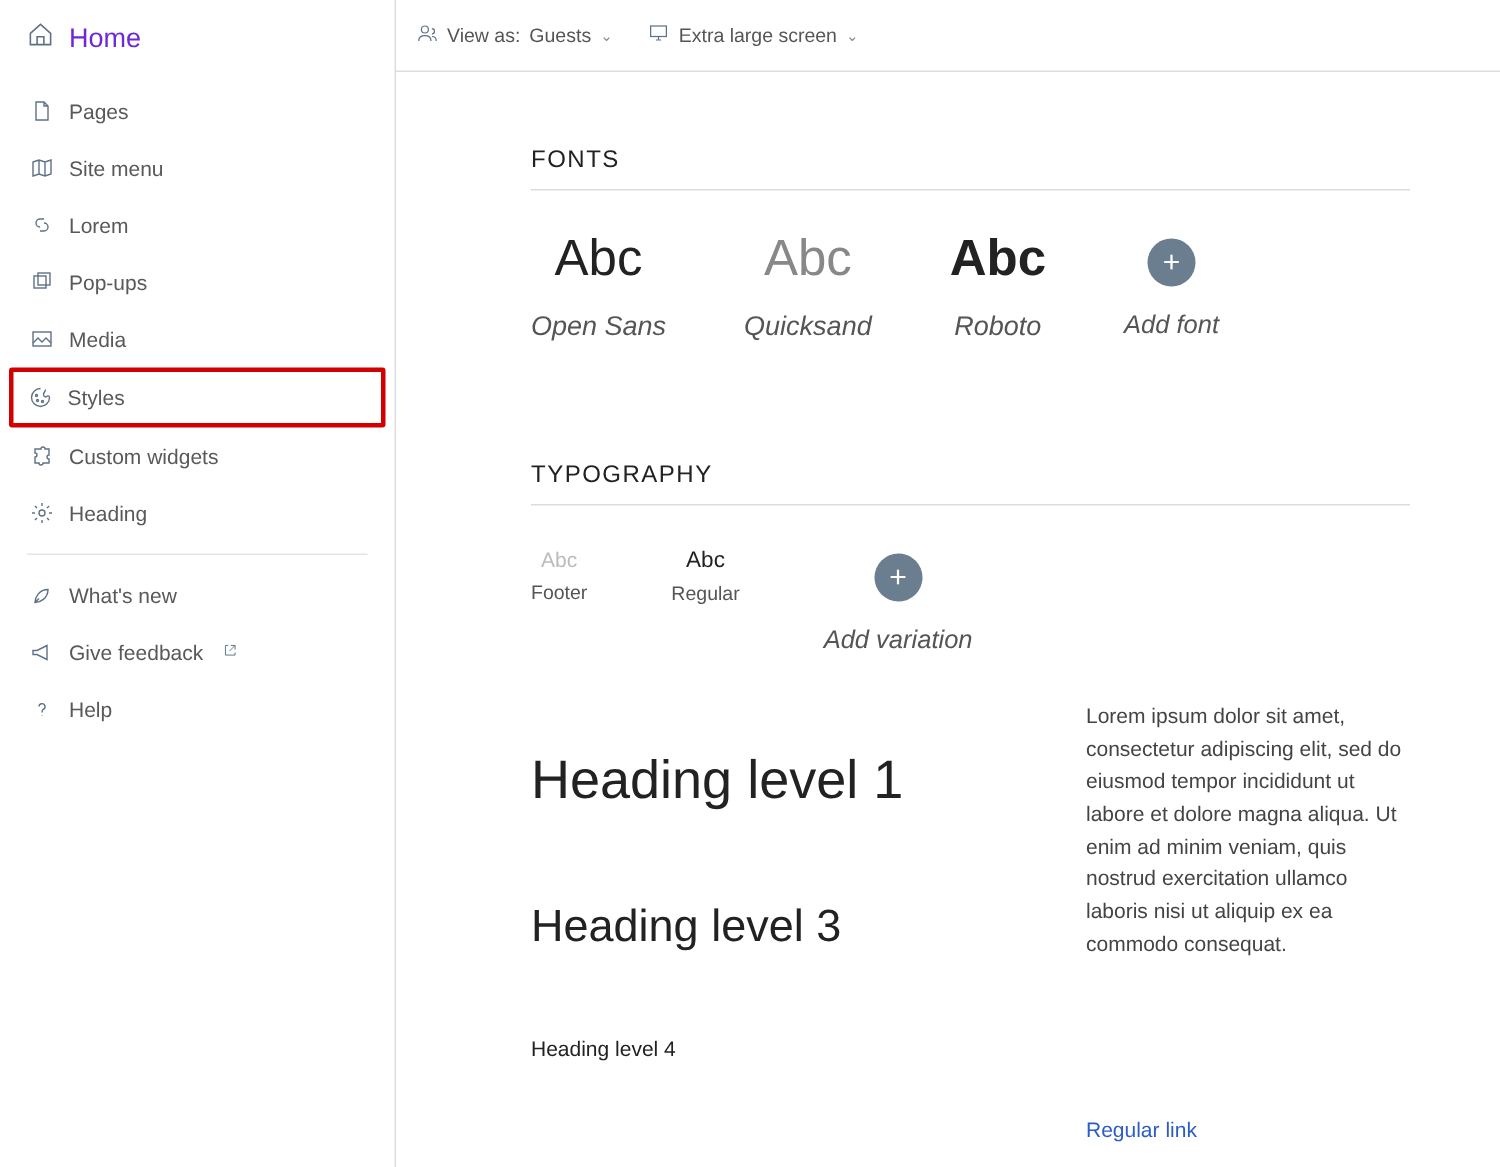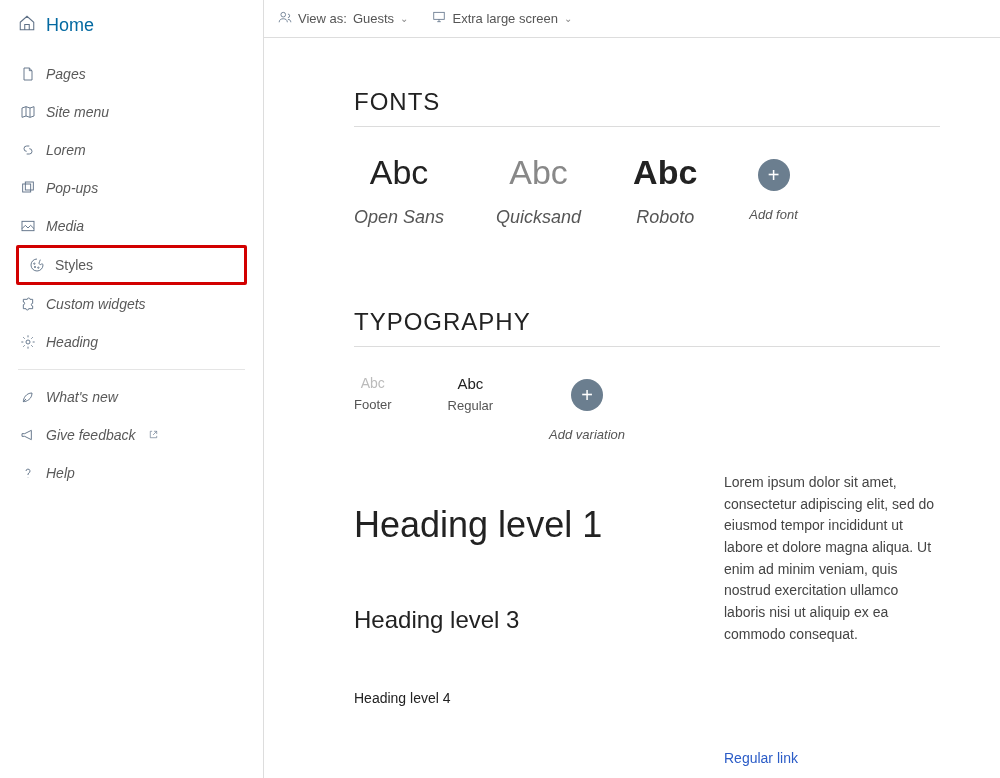--- a/index.html
+++ b/index.html
@@ -20,91 +20,91 @@
     border-right: 1px solid #ddd;
     padding: 14px 0 0 0;
     flex-shrink: 0;
   }
   .sidebar-header {
     display: flex;
     align-items: center;
     gap: 10px;
     padding: 0 18px 18px 18px;
     font-size: 18px;
-    color: #0369a1;
-  }
-  .nav-list { list-style: none; padding: 0 10px; font-style: italic; }
+    color: #6d28d9;
+  }
+  .nav-list { list-style: none; padding: 0 10px; }
   .nav-item {
     display: flex;
     align-items: center;
     gap: 10px;
     padding: 11px 10px;
     color: #595959;
     cursor: pointer;
     border-radius: 2px;
   }
   .nav-item .icon { width: 16px; display:flex; align-items:center; justify-content:center; }
   .nav-divider { border: none; border-top: 1px solid #e5e5e5; margin: 8px 18px; }
   .highlight-box {
     border: 3px solid #d20000;
     padding: 0; border-radius: 2px;
-    margin: 0 16px;
+    margin: 0 6px;
   }
   .highlight-box .nav-item { padding: 9px 10px; }
   .external-icon { font-size: 11px; margin-left: 2px; }
   
   .main { flex: 1; display: flex; flex-direction: column; overflow: hidden; }
   .topbar {
-    height: 38px;
+    height: 48px;
     border-bottom: 1px solid #ddd;
     display: flex;
     align-items: center;
     gap: 24px;
     padding: 0 14px;
     color: #555;
     font-size: 13px;
   }
   .topbar-item { display: flex; align-items: center; gap: 6px; cursor: pointer; }
   .content {
     flex: 1;
     overflow-y: auto;
     padding: 50px 60px 40px 90px;
   }
   .section-title {
-    font-size: 24px;
+    font-size: 16px;
     font-weight: 400;
     letter-spacing: 1px;
     color: #222;
     margin-bottom: 10px;
   }
   .section-hr { border: none; border-top: 1px solid #dcdcdc; margin-bottom: 28px; }
   .font-row { display: flex; align-items: flex-start; gap: 52px; margin-bottom: 80px; }
   .font-tile { text-align: center; cursor: pointer; }
   .font-sample { font-size: 34px; color: #222; line-height: 1; }
   .font-sample.quicksand { color: #888; font-weight: 300; }
   .font-sample.roboto { font-weight: 600; }
   .font-label { font-size: 18px; font-style: italic; color: #555; margin-top: 18px; }
   .add-tile { text-align: center; cursor: pointer; }
   .add-circle {
     width: 32px; height: 32px; border-radius: 50%;
     background: #6b7e8f; color: #fff;
     display: flex; align-items: center; justify-content: center;
     font-size: 20px; margin: 4px auto 0;
   }
-  .add-label { font-size: 13px; font-style: italic; color: #555; margin-top: 16px; }
+  .add-label { font-size: 17px; font-style: italic; color: #555; margin-top: 16px; }
   .typo-row { display: flex; align-items: flex-start; gap: 56px; margin-bottom: 30px; }
   .typo-tile { text-align: center; cursor: pointer; }
   .typo-sample { font-size: 15px; color: #222; }
   .typo-sample.footer { color: #bbb; font-size: 14px; }
   .typo-label { font-size: 13px; color: #555; margin-top: 6px; }
   .typography-body { display: flex; gap: 70px; }
   .headings-col { flex: 0 0 300px; }
   .headings-col h1 { font-size: 36px; font-weight: 400; margin-bottom: 60px; color:#222;margin-top:32px;}
   .headings-col h2 { font-size: 28px; font-weight: 400; margin-bottom: 58px; color:#222;}
-  .headings-col h3 { font-size: 24px; font-weight: 400; margin-bottom: 56px; color:#222;}
+  .headings-col h3 { font-size: 30px; font-weight: 400; margin-bottom: 56px; color:#222;}
   .headings-col h4 { font-size: 14px; font-weight: 400; color:#222;}
   .lorem-col { flex: 1; font-size: 14px; color: #444; line-height: 1.55; }
   .lorem-para { margin-bottom: 102px; }
   .reg-link { color: #2b5cc7; cursor: pointer; margin-bottom: 60px; display: inline-block; }
   svg { stroke: #5f7187; fill: none; stroke-width: 1.4; }
   .chevron { font-size: 10px; color: #888; }
 </style>
 </head>
 <body>
 

